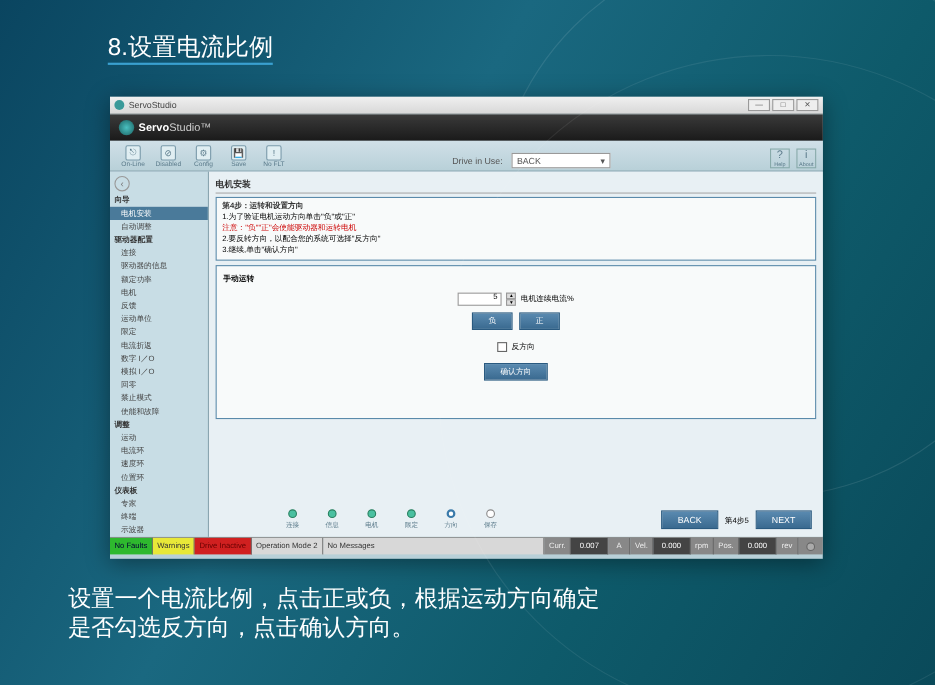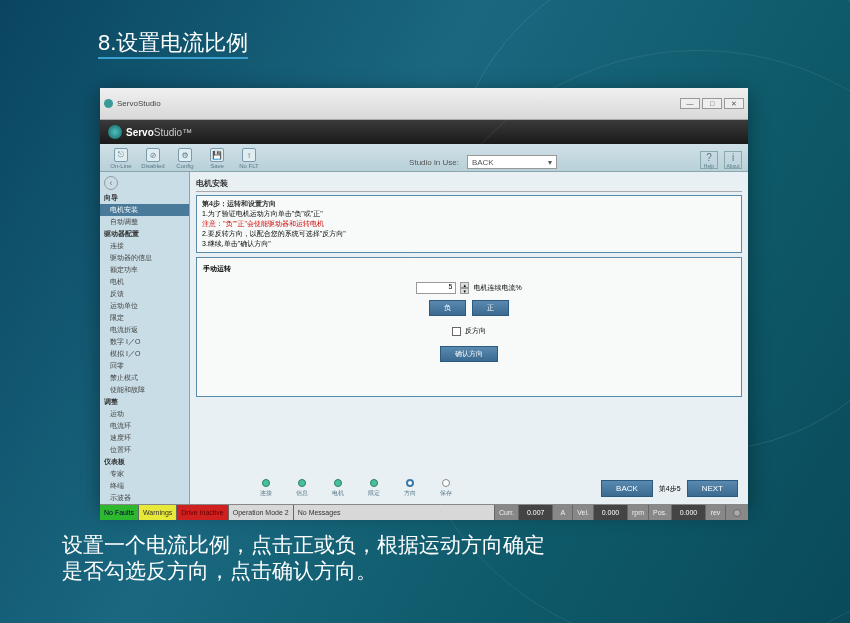--- a/index.html
+++ b/index.html
@@ -2,21 +2,21 @@
 <html><head>
 <meta charset="utf-8">
 <style>
 *{box-sizing:border-box;margin:0;padding:0;}
 body{width:850px;height:623px;background:linear-gradient(120deg,#0a4560 0%,#1a6880 40%,#0e5a6a 70%,#0a4a5a 100%);font-family:"Microsoft YaHei",Arial,sans-serif;overflow:hidden;position:relative;}
 body::before{content:"";position:absolute;right:-100px;top:-50px;width:500px;height:500px;border:1px solid rgba(255,255,255,.1);border-radius:50%;pointer-events:none;}
 body::after{content:"";position:absolute;right:-150px;top:50px;width:600px;height:600px;border:1px solid rgba(255,255,255,.08);border-radius:50%;pointer-events:none;}
 .slide-title{color:#fff;font-size:22px;padding:28px 0 14px 62px;font-weight:400;}
 .slide-title span{border-bottom:2px solid #3aa0d0;padding-bottom:2px;margin-left:36px;}
 .window{position:absolute;left:100px;top:88px;width:648px;height:420px;background:#b8d0d8;box-shadow:0 4px 20px rgba(0,0,0,.4);font-size:8px;}
-.titlebar{height:32px;background:linear-gradient(#f0f0f0,#d8d8d8);display:flex;align-items:center;padding:0 4px;border-bottom:1px solid #aaa;}
+.titlebar{height:16px;background:linear-gradient(#f0f0f0,#d8d8d8);display:flex;align-items:center;padding:0 4px;border-bottom:1px solid #aaa;}
 .titlebar-icon{width:9px;height:9px;border-radius:50%;background:#3a9a9a;margin-right:4px;}
 .titlebar-text{font-size:8px;color:#444;}
 .titlebar-btns{margin-left:auto;display:flex;gap:2px;}
 .tb-btn{width:20px;height:11px;border:1px solid #999;background:#eee;font-size:7px;text-align:center;line-height:9px;color:#555;}
 .brand{height:24px;background:linear-gradient(#3a3a3a,#1a1a1a);display:flex;align-items:center;padding:0 8px;}
 .brand-icon{width:14px;height:14px;border-radius:50%;background:radial-gradient(circle,#4ac0c0,#1a6060);margin-right:4px;}
 .brand-text{color:#ccc;font-size:10px;font-family:Arial;}
 .brand-text b{color:#fff;}
 .toolbar{height:28px;background:linear-gradient(#d0e0e8,#b8d0d8);display:flex;align-items:flex-end;padding:2px 6px;border-bottom:1px solid #8aa5b0;}
 .tool-btn{display:flex;flex-direction:column;align-items:center;width:30px;font-size:6px;color:#5a7a8a;margin-right:2px;}
@@ -104,21 +104,21 @@
       </div>
     <div class="tool-btn">
         <div class="tool-icon">💾</div>
         <span>Save</span>
       </div>
     <div class="tool-btn">
         <div class="tool-icon">!</div>
         <span>No FLT</span>
       </div>
     <div class="drive-use">
-      <span>Studio in Use:</span>
+      <span>Drive in Use:</span>
       <div class="drive-select">
           <span>BACK</span>
           <span>▾</span>
         </div>
     </div>
     <div class="help-btns">
       <div class="hb">?<div class="hb-lbl">Help</div></div>
       <div class="hb">i<div class="hb-lbl">About</div></div>
     </div>
   </div>

